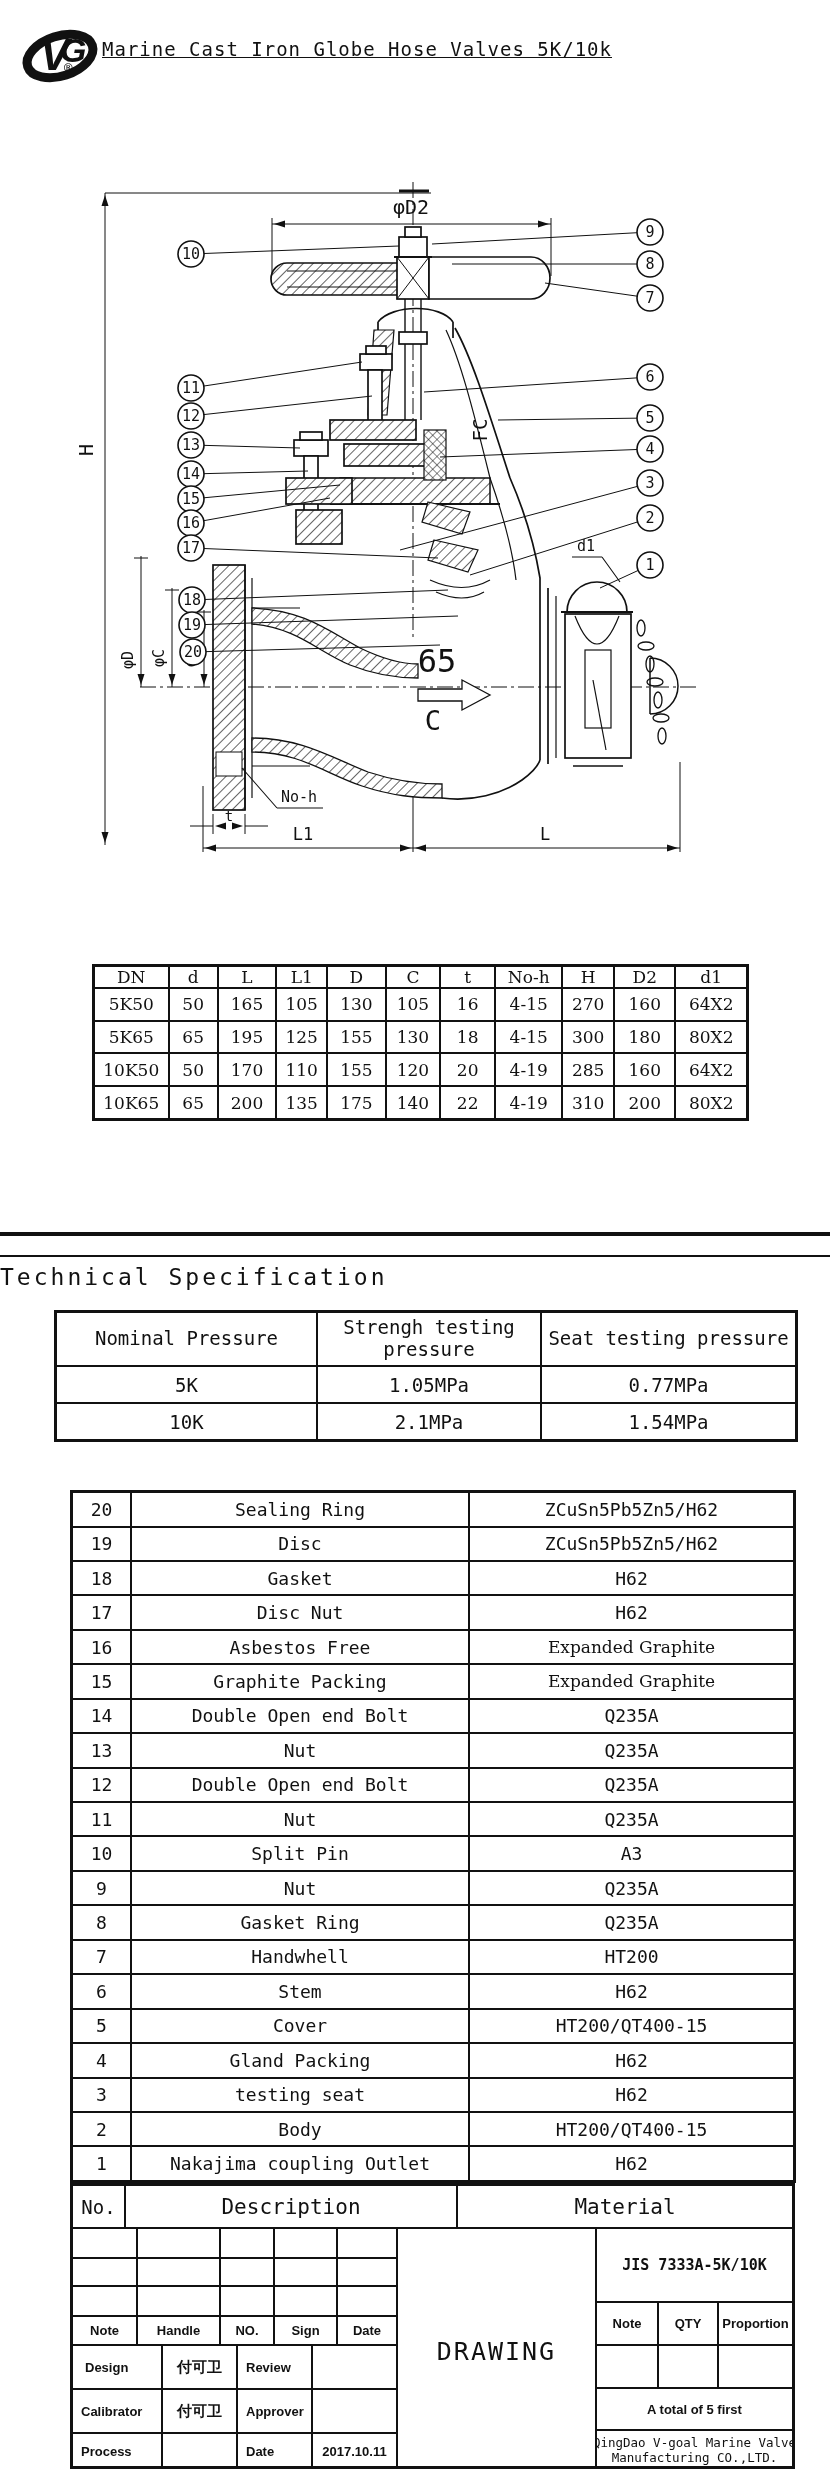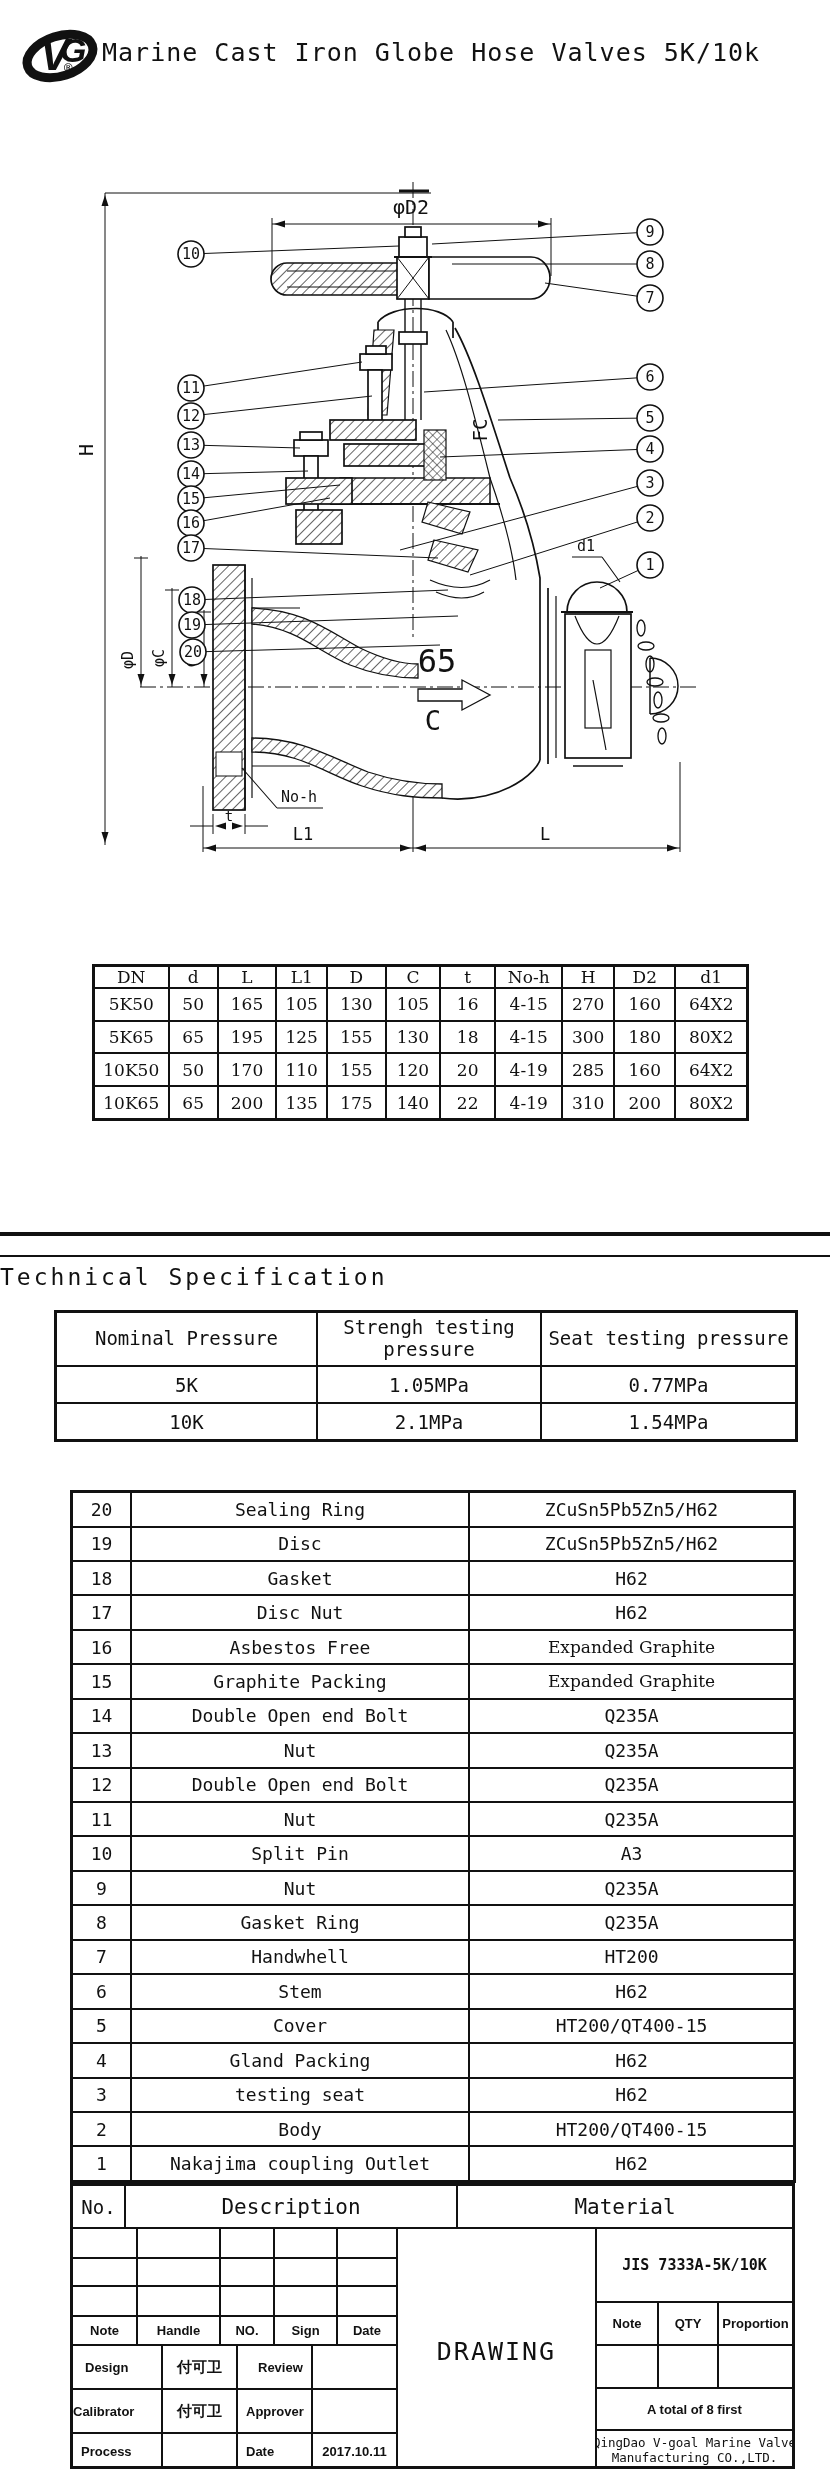--- a/index.html
+++ b/index.html
@@ -3,21 +3,21 @@
 <meta charset="utf-8">
 <style>
   html,body{margin:0;padding:0;background:#888;}
   #page{position:relative;width:830px;height:2471px;background:#fff;color:#111;
         font-family:"DejaVu Sans Mono",monospace;overflow:hidden;}
   .abs{position:absolute;}
   .cad{font-family:"DejaVu Sans Mono",monospace;}
   .serif{font-family:"DejaVu Serif","Liberation Serif",serif;}
 
   
-  #title{left:102px;top:38px;font-size:25px;letter-spacing:1px;white-space:nowrap;}
+  #title{left:102px;top:38px;font-size:19px;letter-spacing:1px;white-space:nowrap;text-decoration:underline;}
   #reg{left:64px;top:60px;font-size:14px;}
 
   
   svg text{fill:#111;}
   .balloon-circle{fill:#fff;stroke:#111;stroke-width:1.6;}
   .balloon-num{font-size:15px;text-anchor:middle;}
 
   
   table{border-collapse:collapse;table-layout:fixed;}
   td,th{border:2px solid #111;text-align:center;vertical-align:middle;
@@ -543,41 +543,41 @@
       </div>
 
     <div class="tb bb br tbsmall" style="left:0;top:131px;width:65px;height:29px">Note</div>
     <div class="tb bb br tbsmall" style="left:65px;top:131px;width:83px;height:29px">Handle</div>
     <div class="tb bb br tbsmall" style="left:148px;top:131px;width:54px;height:29px">NO.</div>
     <div class="tb bb br tbsmall" style="left:202px;top:131px;width:63px;height:29px">Sign</div>
     <div class="tb bb br tbsmall" style="left:265px;top:131px;width:60px;height:29px">Date</div>
 
     <div class="tb bb br tbsmall" style="left:0;top:160px;width:90px;height:44px;justify-content:flex-start;padding-left:12px">Design</div>
     <div class="tb bb br" style="left:90px;top:160px;width:75px;height:44px;font-size:15px;font-weight:bold">付可卫</div>
-    <div class="tb bb br tbsmall" style="left:165px;top:160px;width:75px;height:44px;justify-content:flex-start;padding-left:20px">Review</div>
+    <div class="tb bb br tbsmall" style="left:165px;top:160px;width:75px;height:44px;justify-content:flex-start;padding-left:8px">Review</div>
     <div class="tb bb br" style="left:240px;top:160px;width:85px;height:44px"></div>
 
-    <div class="tb bb br tbsmall" style="left:0;top:204px;width:90px;height:44px;justify-content:flex-start;padding-left:0">Calibrator</div>
+    <div class="tb bb br tbsmall" style="left:0;top:204px;width:90px;height:44px;justify-content:flex-start;padding-left:8px">Calibrator</div>
     <div class="tb bb br" style="left:90px;top:204px;width:75px;height:44px;font-size:15px;font-weight:bold">付可卫</div>
     <div class="tb bb br tbsmall" style="left:165px;top:204px;width:75px;height:44px;justify-content:flex-start;padding-left:8px">Approver</div>
     <div class="tb bb br" style="left:240px;top:204px;width:85px;height:44px"></div>
 
     <div class="tb br tbsmall" style="left:0;top:248px;width:90px;height:35px;justify-content:flex-start;padding-left:8px">Process</div>
     <div class="tb br" style="left:90px;top:248px;width:75px;height:35px"></div>
     <div class="tb br tbsmall" style="left:165px;top:248px;width:75px;height:35px;justify-content:flex-start;padding-left:8px">Date</div>
     <div class="tb br tbsmall" style="left:240px;top:248px;width:85px;height:35px">2017.10.11</div>
 
     <div class="tb cad" style="left:325px;top:145px;width:197px;height:40px;font-size:25px;letter-spacing:2px">DRAWING</div>
 
     <div class="tb bb cad" style="left:522px;top:43px;width:197px;height:74px;font-size:15px;font-weight:bold;border-left:2px solid #111">JIS 7333A-5K/10K</div>
     <div class="tb bb br tbsmall" style="left:522px;top:117px;width:64px;height:43px;border-left:2px solid #111">Note</div>
     <div class="tb bb br tbsmall" style="left:586px;top:117px;width:60px;height:43px">QTY</div>
     <div class="tb bb tbsmall" style="left:646px;top:117px;width:73px;height:43px">Proportion</div>
     <div class="tb bb br" style="left:522px;top:160px;width:64px;height:43px;border-left:2px solid #111"></div>
     <div class="tb bb br" style="left:586px;top:160px;width:60px;height:43px"></div>
     <div class="tb bb" style="left:646px;top:160px;width:73px;height:43px"></div>
-    <div class="tb bb tbsmall" style="left:522px;top:203px;width:197px;height:42px;font-size:13px;border-left:2px solid #111">A total of 8 first</div>
+    <div class="tb bb tbsmall" style="left:522px;top:203px;width:197px;height:42px;font-size:13px;border-left:2px solid #111">A total of 5 first</div>
     <div class="tb" style="left:522px;top:245px;width:197px;height:38px;flex-direction:column;font-size:12.5px;border-left:2px solid #111;font-family:'DejaVu Sans Mono',monospace">
       <span>QingDao V-goal Marine Valve</span>
       <span>Manufacturing CO.,LTD.</span>
     </div>
   </div>
 </div>
 
 </body></html>

